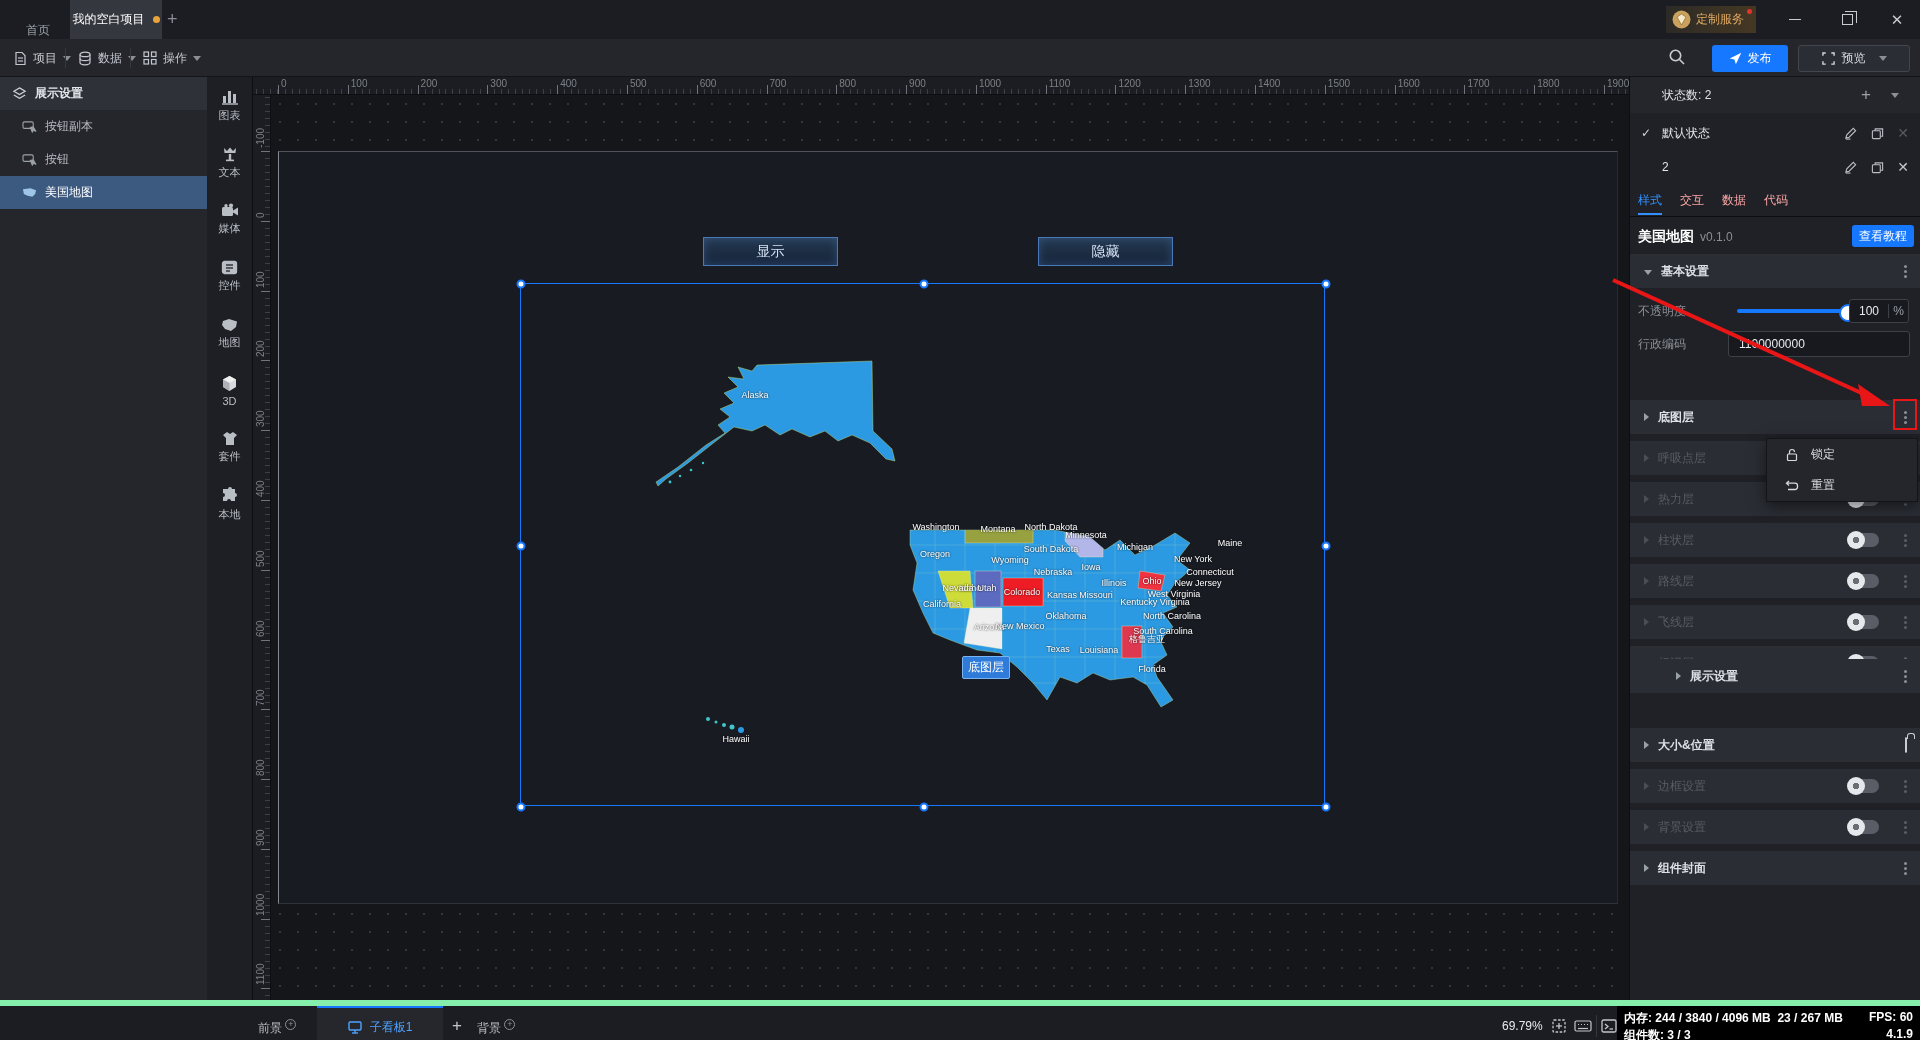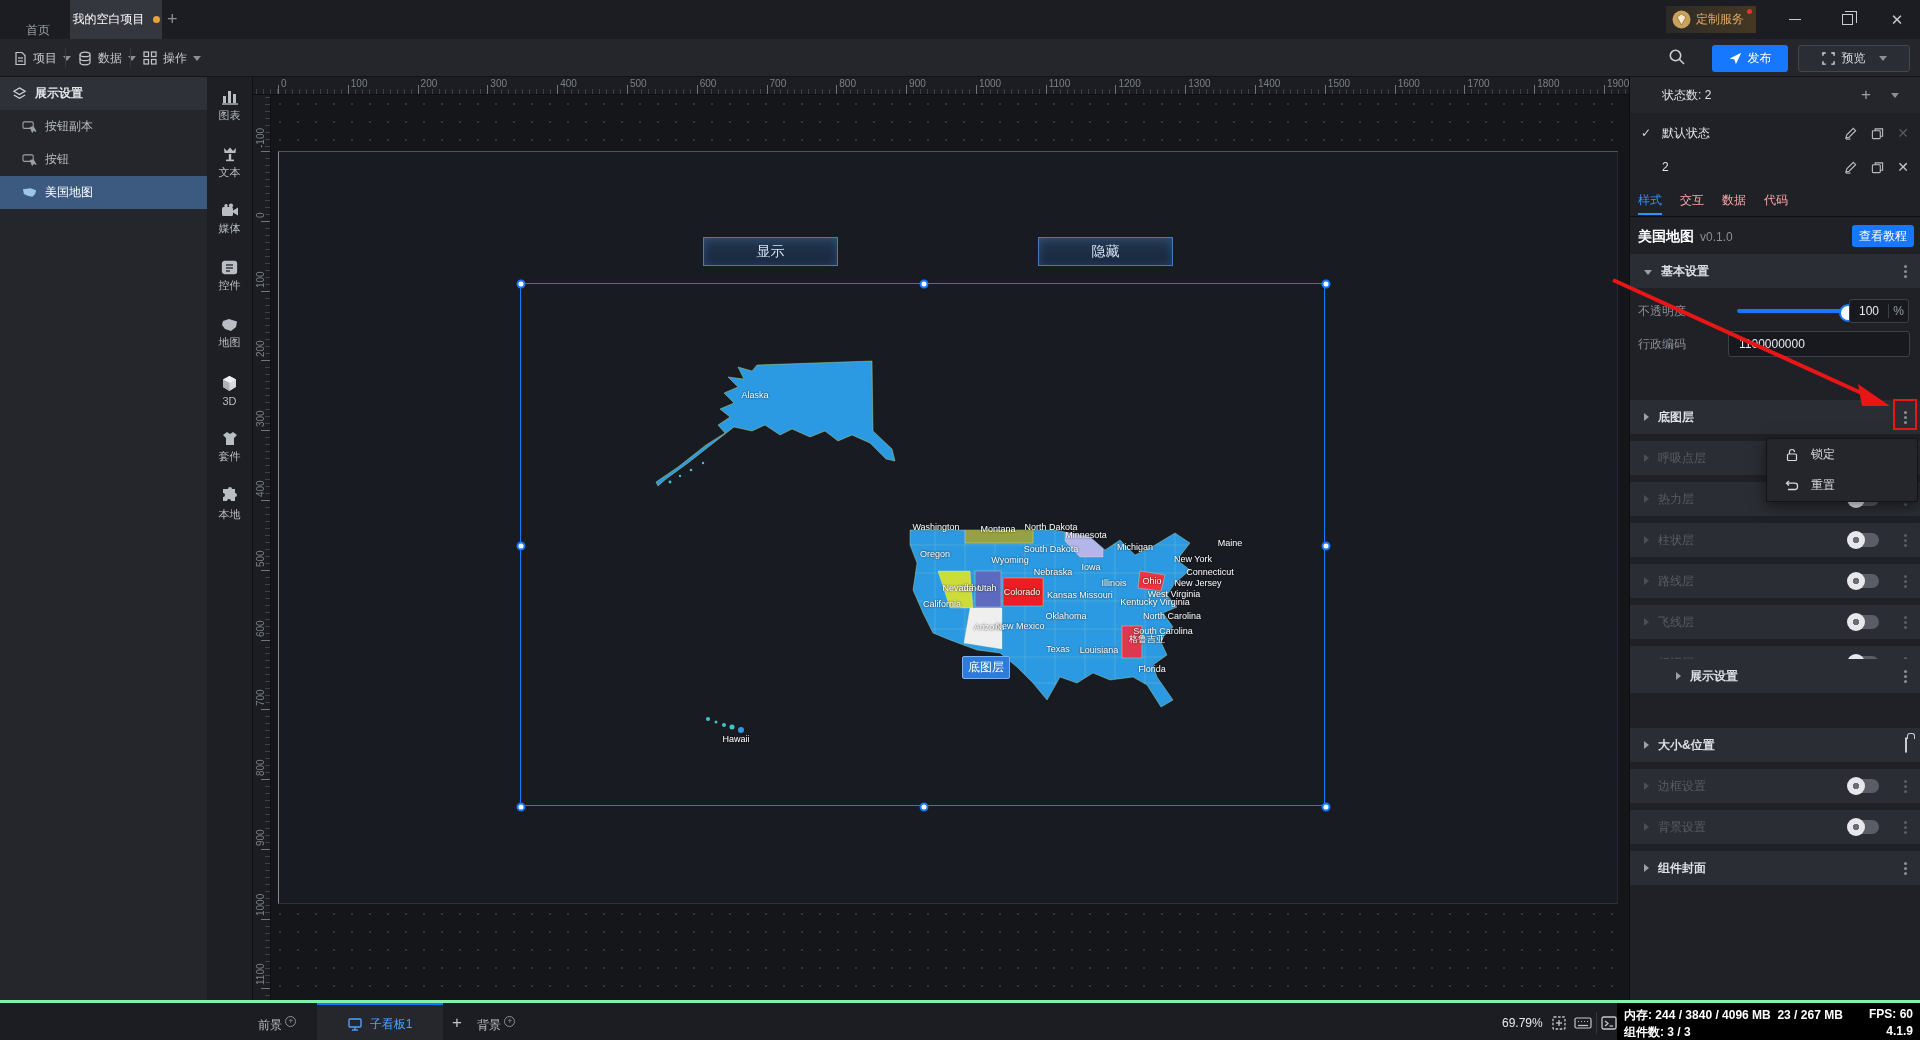--- a/index.html
+++ b/index.html
@@ -99,21 +99,21 @@
             border-radius:3px;color:#e6e9ee;display:flex;align-items:center;padding:0 10px;cursor:text;}
   .lockglyph{width:10px;height:8px;border:1px solid #c9cdd3;border-radius:1px;position:relative;}
   .lockglyph::before{content:'';position:absolute;left:1px;top:-5px;width:6px;height:5px;border:1px solid #c9cdd3;border-bottom:none;border-radius:3px 3px 0 0;}
   
   #ctxmenu{left:1766px;top:438px;width:152px;height:64px;background:#24262b;border:1px solid #131418;
            box-shadow:0 4px 14px rgba(0,0,0,.5);z-index:40;}
   .ctx-item{height:31px;display:flex;align-items:center;gap:12px;padding-left:18px;color:#d7dade;cursor:pointer;}
   
   #redbox{left:1893px;top:399px;width:24px;height:31px;border:2px solid #e81616;z-index:41;pointer-events:none;}
   
-  #statusbar{left:0;top:1000px;width:1920px;height:40px;background:#1b1d22;border-top:3px solid #86efac;}
+  #statusbar{left:0;top:1000px;width:1920px;height:40px;background:#1b1d22;border-top:6px solid #86efac;}
   .sb-txt{position:absolute;color:#b9bdc4;}
   #subtab{position:absolute;left:317px;top:0;width:126px;height:40px;background:#25272d;border-top:2px solid #1677ff;
           display:flex;align-items:center;justify-content:center;gap:8px;color:#4da3ff;cursor:pointer;}
   #meminfo{position:absolute;left:1617px;top:0;width:303px;height:40px;background:#000;color:#fff;font-weight:bold;}
   .circplus{display:inline-block;width:11px;height:11px;border:1px solid #8a8f97;border-radius:50%;color:#8a8f97;
             font-size:9px;line-height:9px;text-align:center;vertical-align:super;}
   .sb-ico{position:absolute;top:9px;width:22px;height:22px;display:flex;align-items:center;justify-content:center;
           color:#c3c7cd;border:0;cursor:pointer;}
   svg{display:block;}
 </style>

